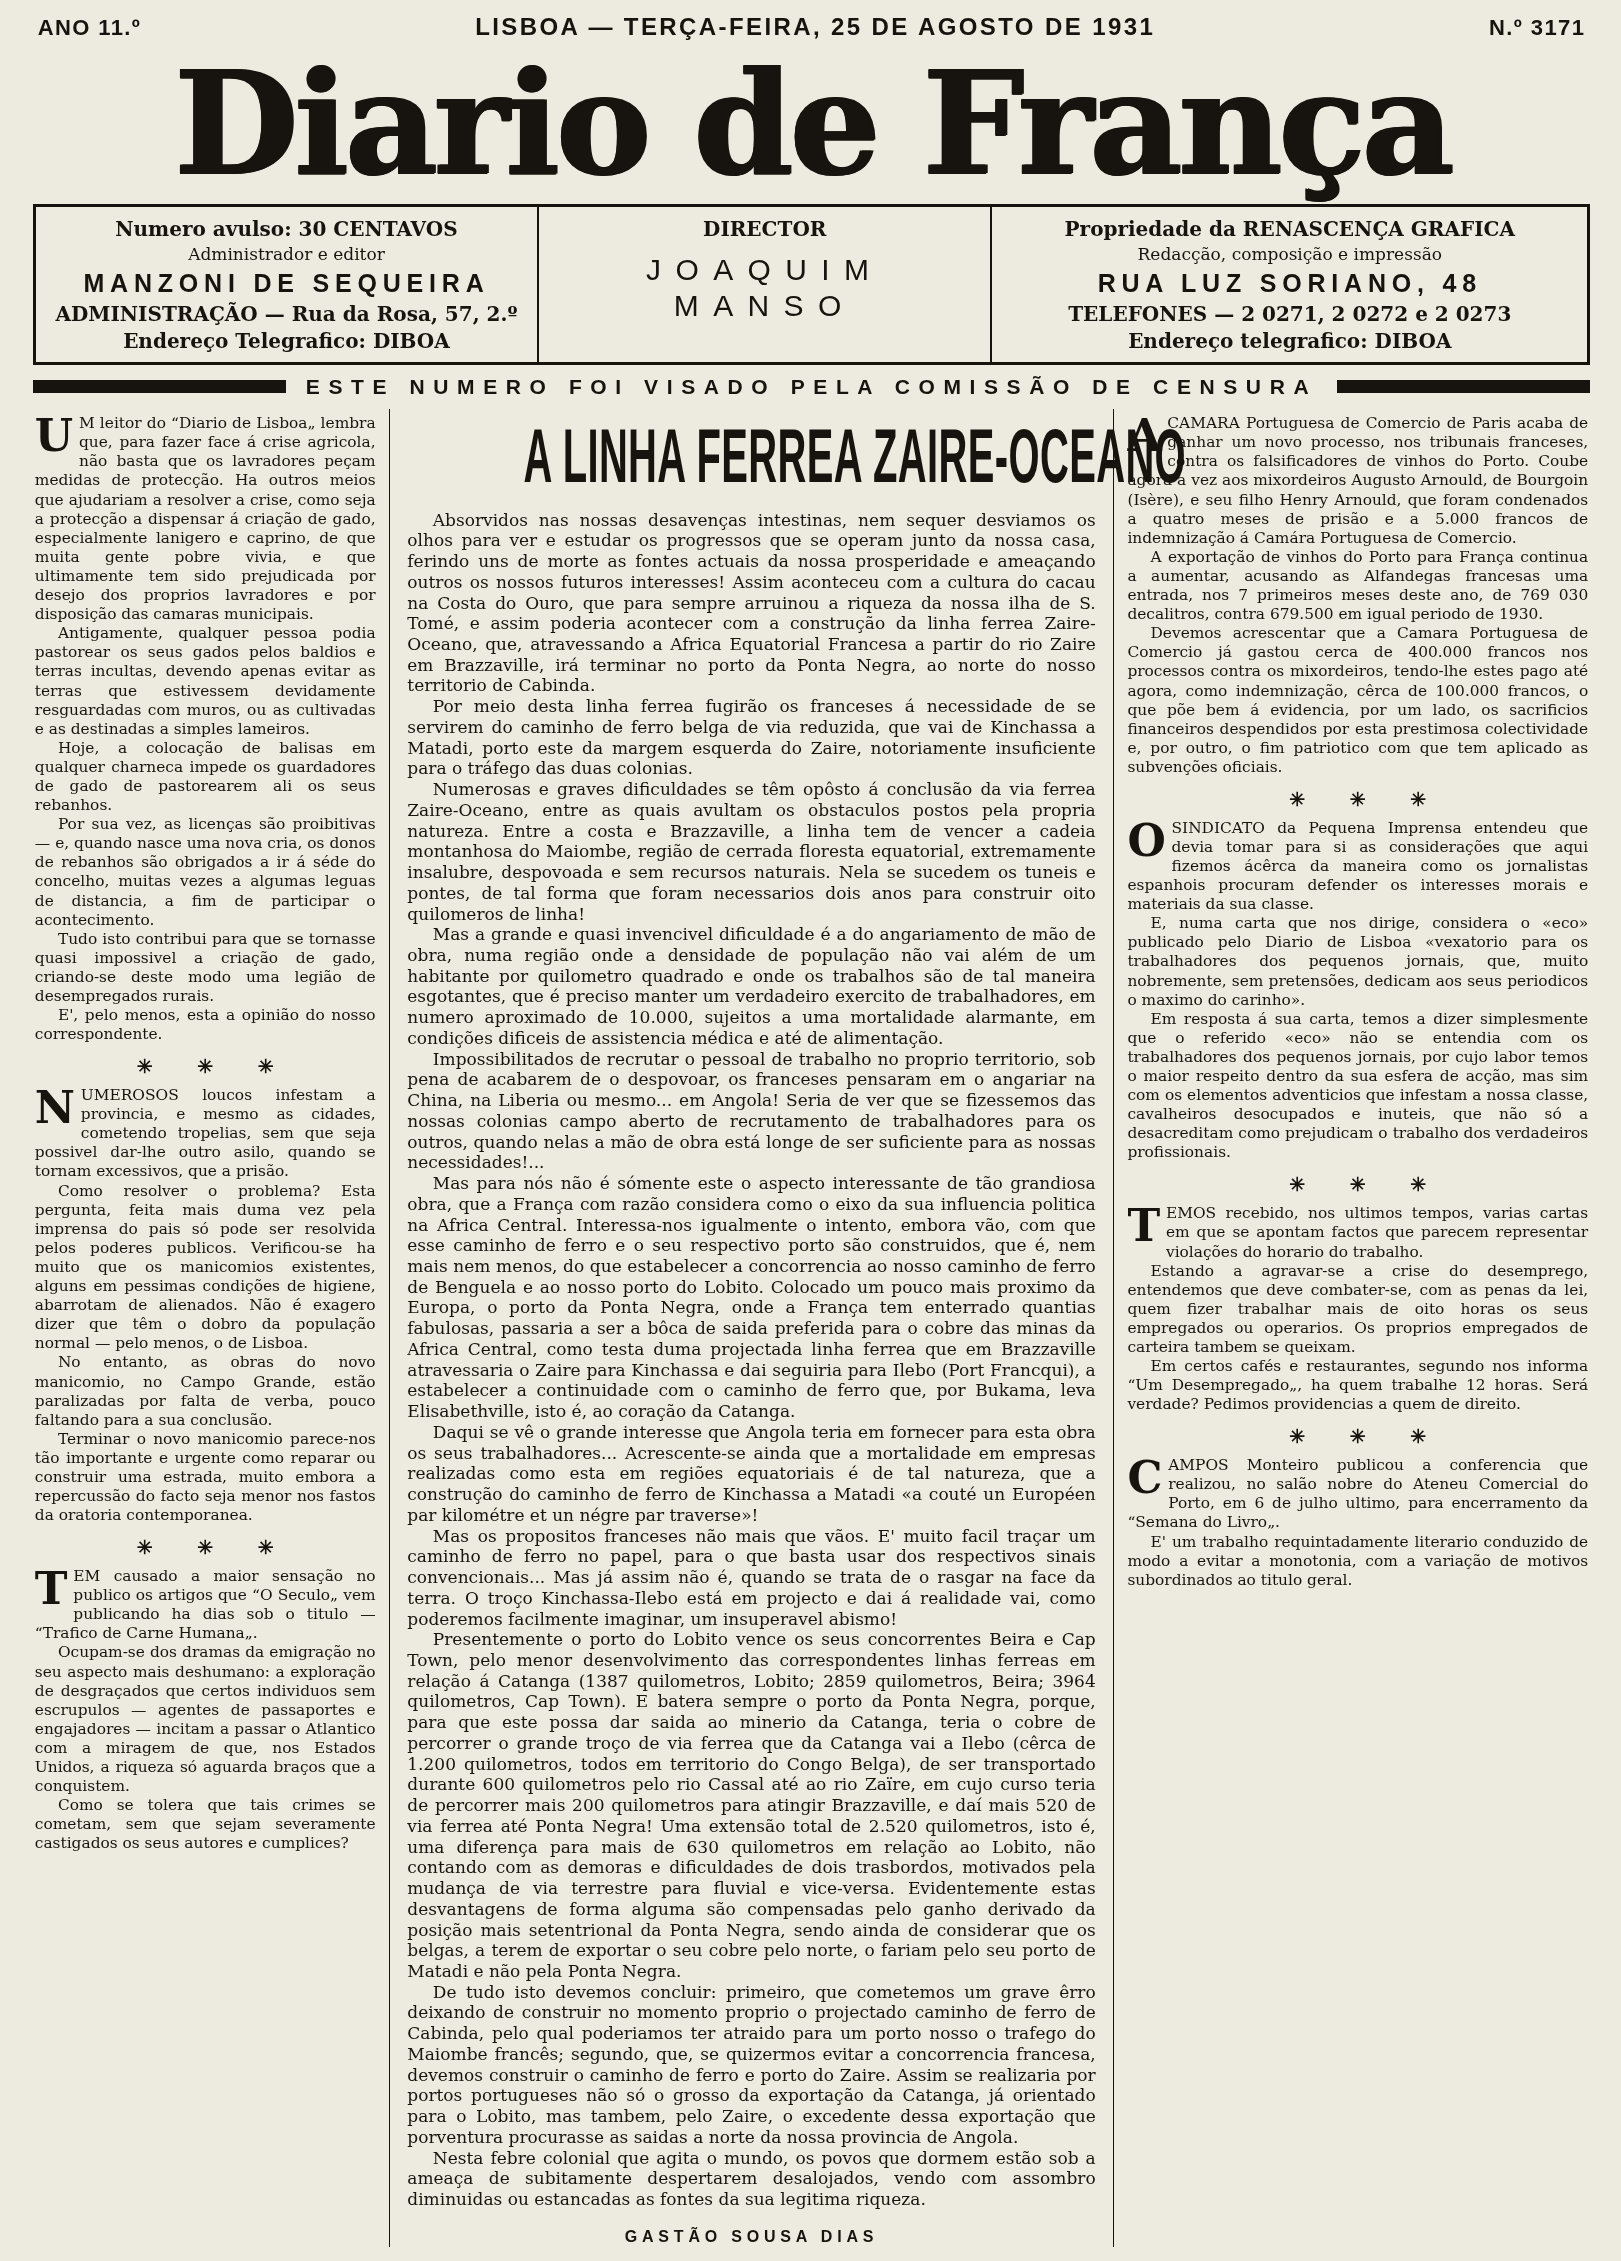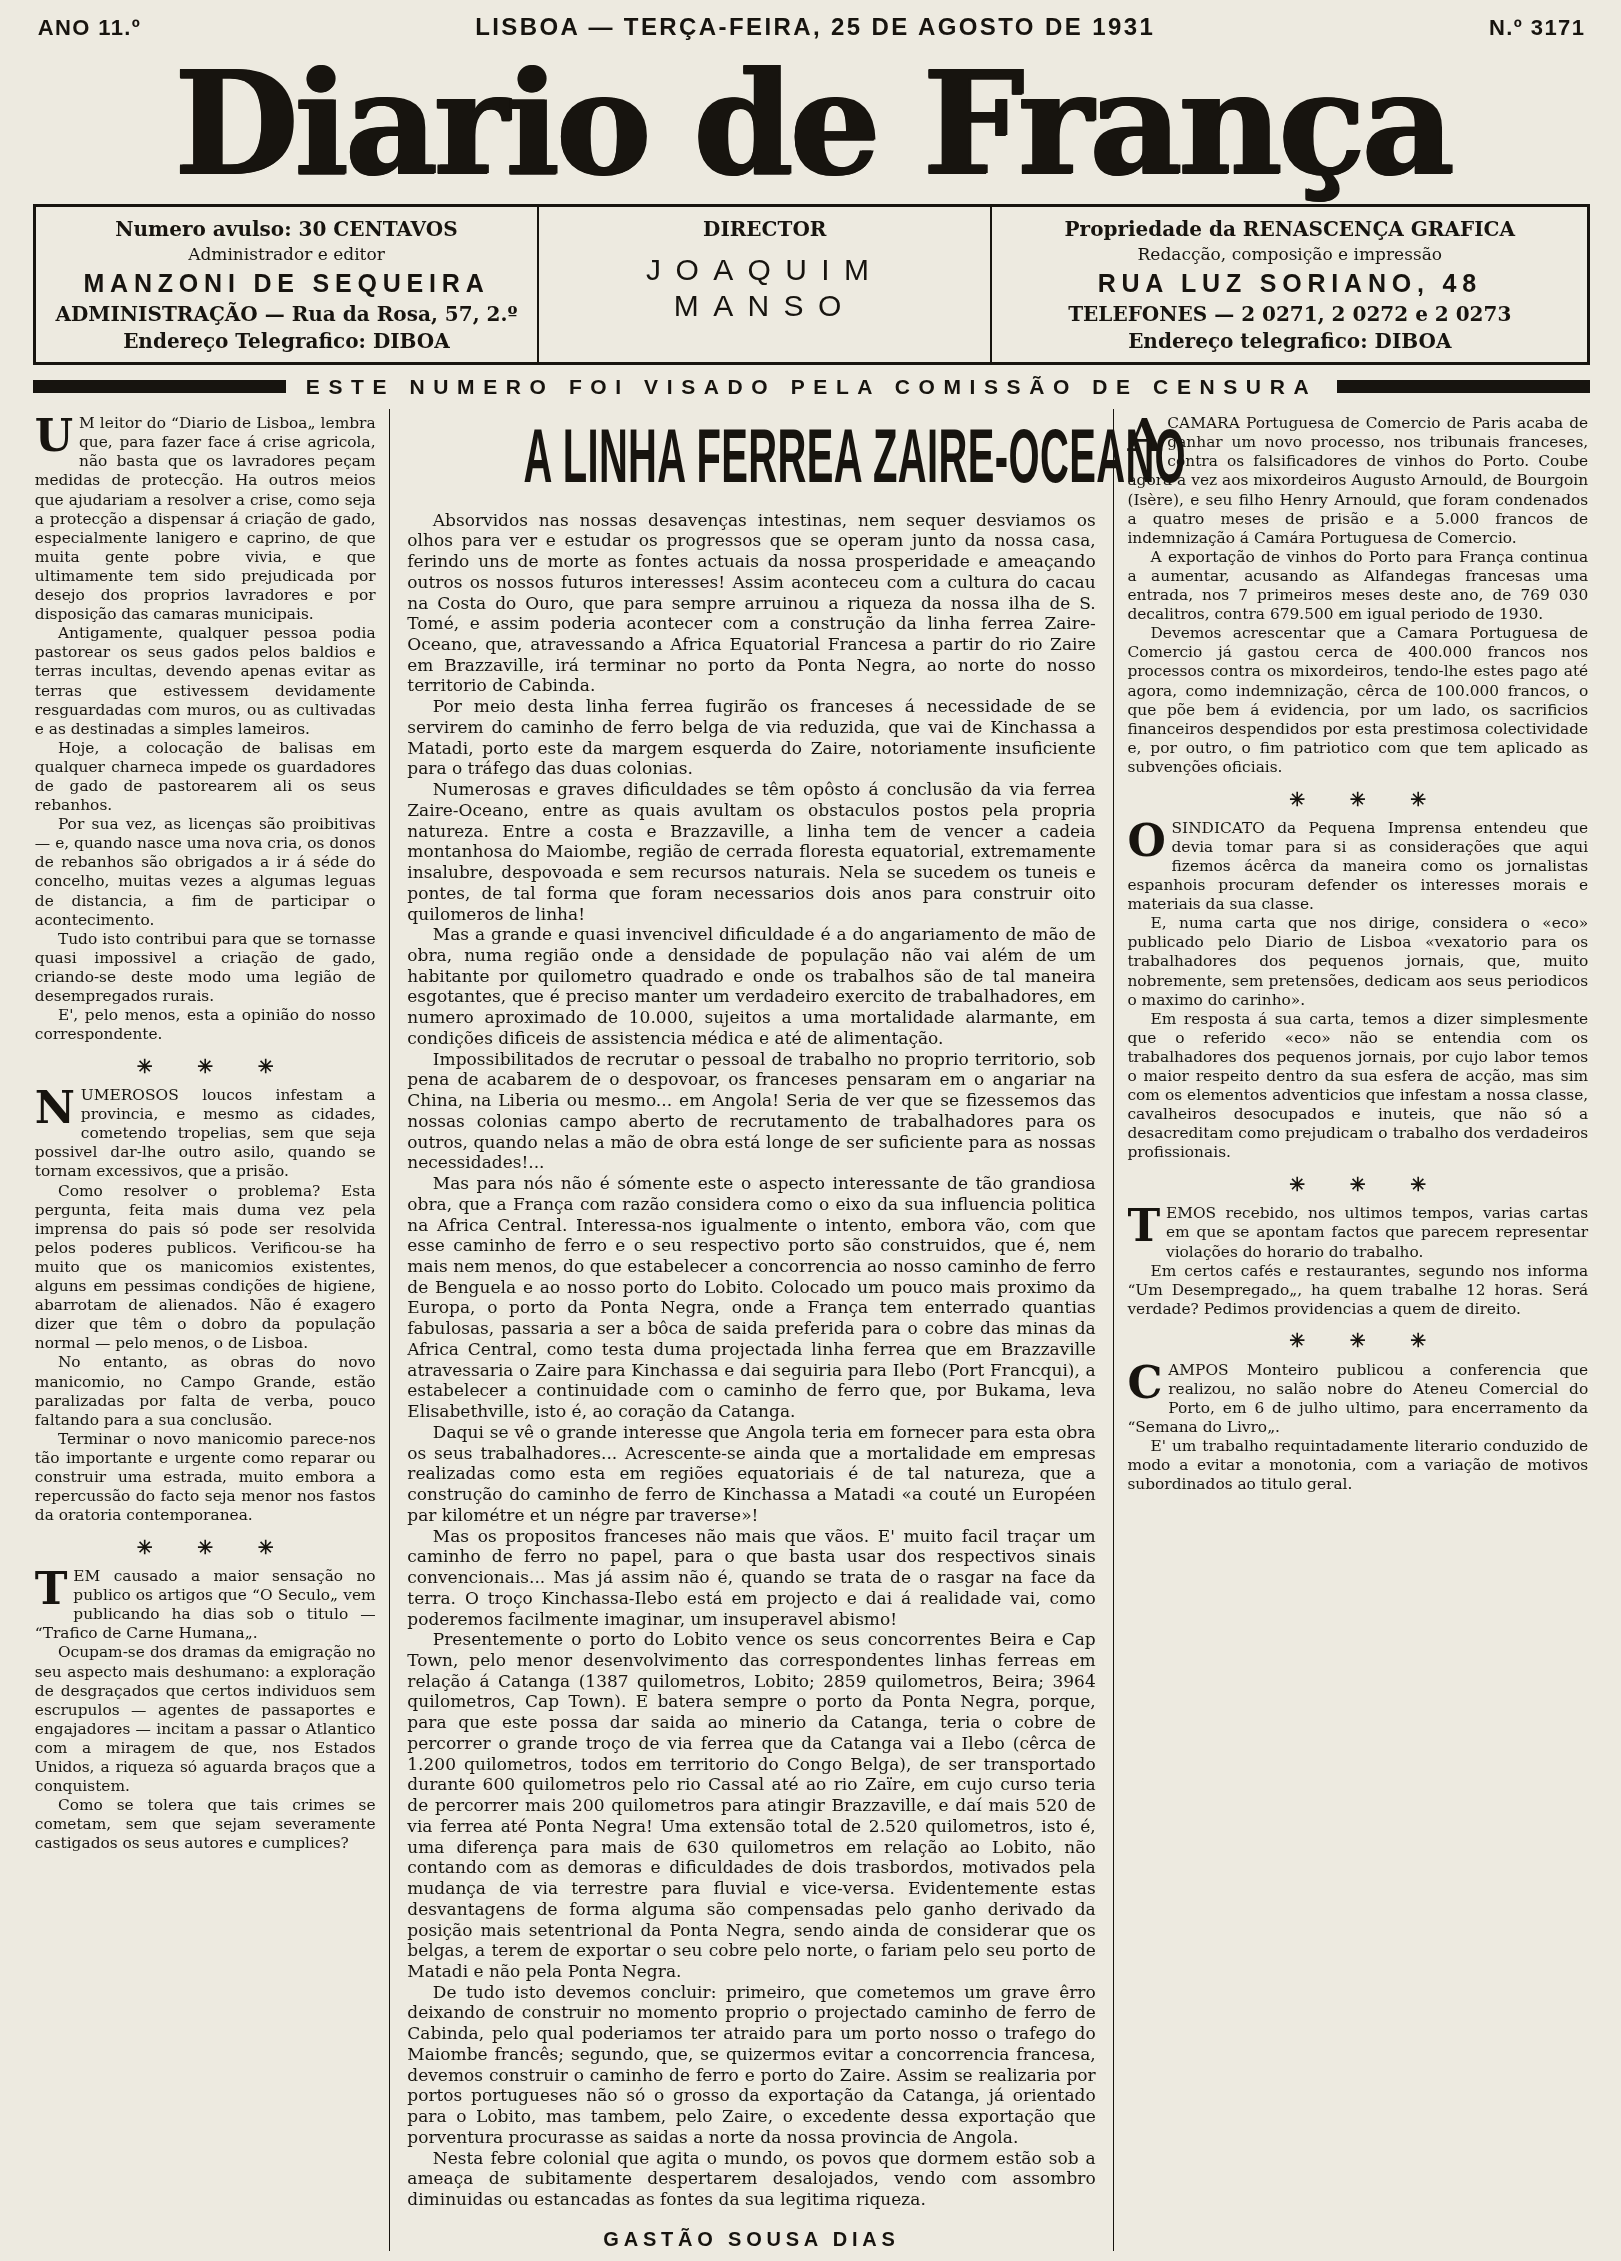--- a/index.html
+++ b/index.html
@@ -110,21 +110,21 @@
     font-size: 19px;
     letter-spacing: 19px;
     padding-left: 19px;
     margin: 10.6px 0 7.7px;
     font-weight: bold;
   }
   .signature {
     text-align: center;
     font-weight: bold;
     letter-spacing: 4.8px;
-    font-size: 20px;
+    font-size: 16px;
     margin: 17.3px 0 0;
     font-family: "Liberation Sans", sans-serif;
   }
 </style>
 </head>
 <body>
 
 <div class="page">
 
   <header class="topbar">
@@ -202,20 +202,21 @@
     <div class="col side right-side">
         <p class="para"><span class="cap">A</span>CAMARA Portuguesa de Comercio de Paris acaba de ganhar um novo processo, nos tribunais franceses, contra os falsificadores de vinhos do Porto. Coube agora a vez aos mixordeiros Augusto Arnould, de Bourgoin (Isère), e seu filho Henry Arnould, que foram condenados a quatro meses de prisão e a 5.000 francos de indemnização á Camára Portuguesa de Comercio.</p>
         <p class="para indent">A exportação de vinhos do Porto para França continua a aumentar, acusando as Alfandegas francesas uma entrada, nos 7 primeiros meses deste ano, de 769 030 decalitros, contra 679.500 em igual periodo de 1930.</p>
         <p class="para indent">Devemos acrescentar que a Camara Portuguesa de Comercio já gastou cerca de 400.000 francos nos processos contra os mixordeiros, tendo-lhe estes pago até agora, como indemnização, cêrca de 100.000 francos, o que põe bem á evidencia, por um lado, os sacrificios financeiros despendidos por esta prestimosa colectividade e, por outro, o fim patriotico com que tem aplicado as subvenções oficiais.</p>
         <div class="stars">✳ ✳ ✳</div>
         <p class="para"><span class="cap">O</span>SINDICATO da Pequena Imprensa entendeu que devia tomar para si as considerações que aqui fizemos ácêrca da maneira como os jornalistas espanhois procuram defender os interesses morais e materiais da sua classe.</p>
         <p class="para indent">E, numa carta que nos dirige, considera o «eco» publicado pelo Diario de Lisboa «vexatorio para os trabalhadores dos pequenos jornais, que, muito nobremente, sem pretensões, dedicam aos seus periodicos o maximo do carinho».</p>
         <p class="para indent">Em resposta á sua carta, temos a dizer simplesmente que o referido «eco» não se entendia com os trabalhadores dos pequenos jornais, por cujo labor temos o maior respeito dentro da sua esfera de acção, mas sim com os elementos adventicios que infestam a nossa classe, cavalheiros desocupados e inuteis, que não só a desacreditam como prejudicam o trabalho dos verdadeiros profissionais.</p>
         <div class="stars">✳ ✳ ✳</div>
         <p class="para"><span class="cap">T</span>EMOS recebido, nos ultimos tempos, varias cartas em que se apontam factos que parecem representar violações do horario do trabalho.</p>
+        <p class="para indent">Estando a agravar-se a crise do desemprego, entendemos que deve combater-se, com as penas da lei, quem fizer trabalhar mais de oito horas os seus empregados ou operarios. Os proprios empregados de carteira tambem se queixam.</p>
         <p class="para indent">Em certos cafés e restaurantes, segundo nos informa “Um Desempregado„, ha quem trabalhe 12 horas. Será verdade? Pedimos providencias a quem de direito.</p>
         <div class="stars">✳ ✳ ✳</div>
         <p class="para"><span class="cap">C</span>AMPOS Monteiro publicou a conferencia que realizou, no salão nobre do Ateneu Comercial do Porto, em 6 de julho ultimo, para encerramento da “Semana do Livro„.</p>
         <p class="para indent">E' um trabalho requintadamente literario conduzido de modo a evitar a monotonia, com a variação de motivos subordinados ao titulo geral.</p>
       </div>
   </main>
 
 </div>
 
 

